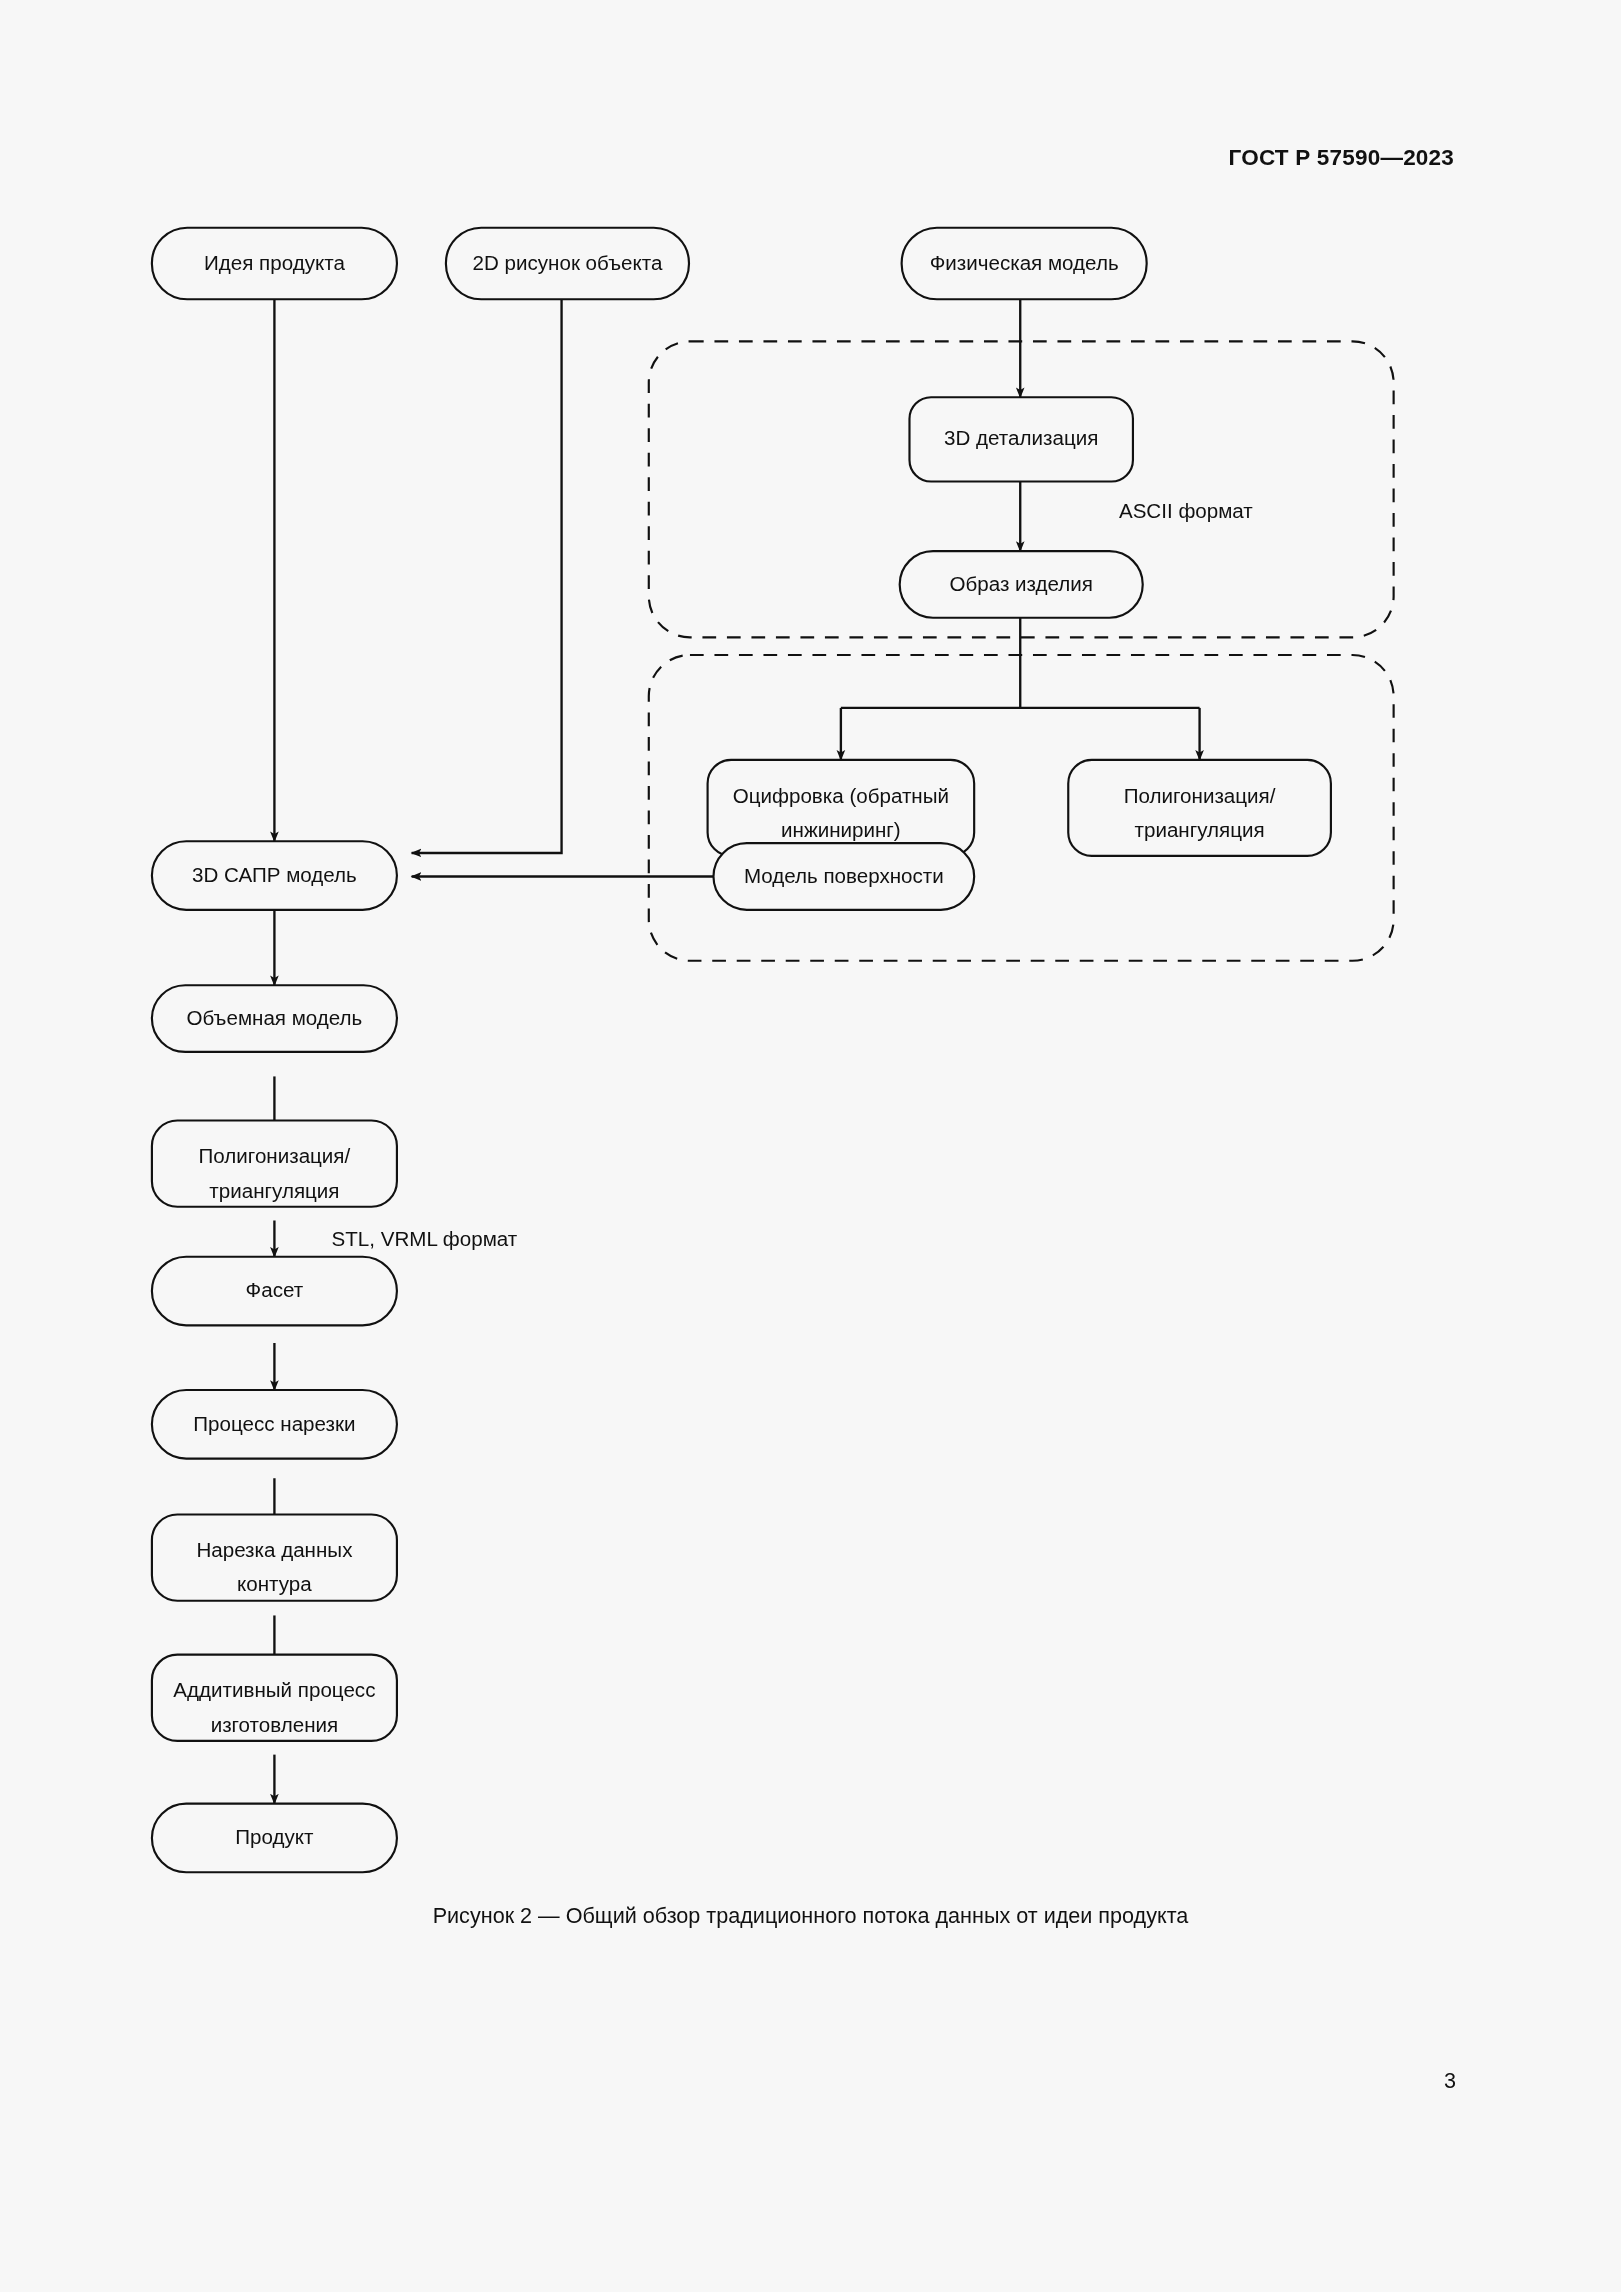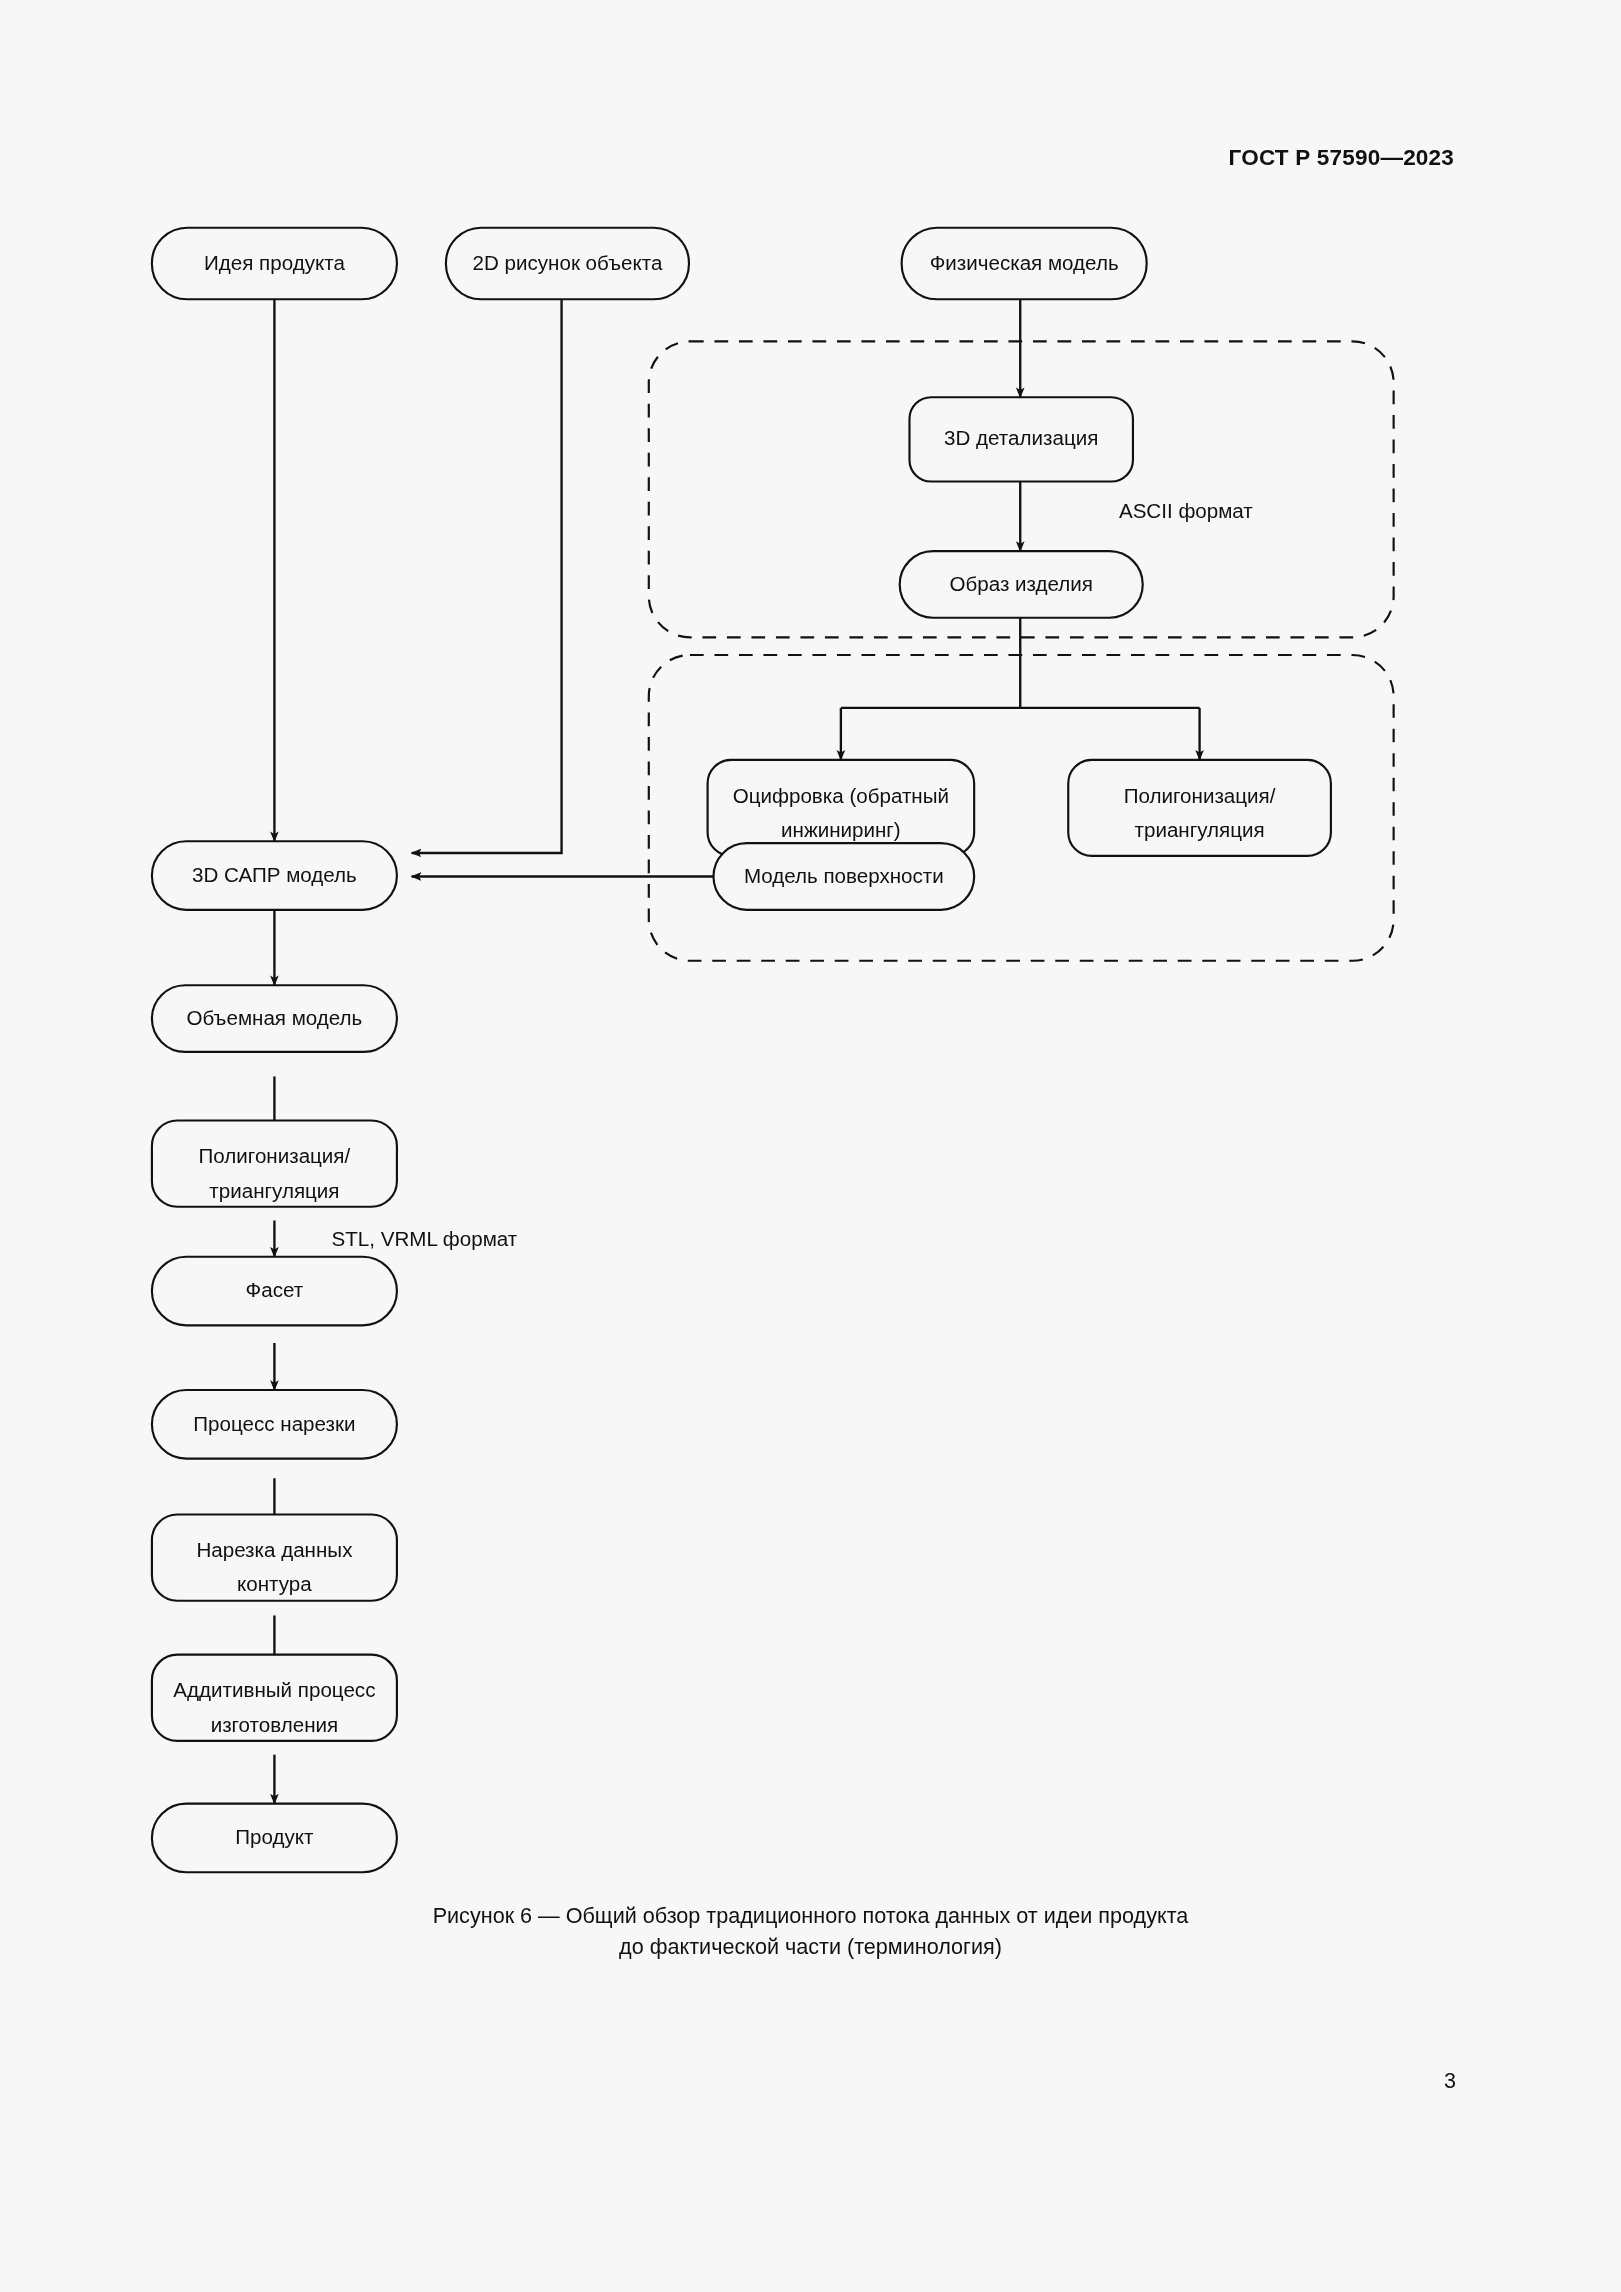--- a/index.html
+++ b/index.html
@@ -210,20 +210,19 @@
       <text x="280" y="1733" dy="28">изготовления</text>
     </g>
 
     <g>
       <rect class="node-shape" x="155" y="1840" width="250" height="70" rx="35" ry="35"></rect>
       <text x="280" y="1876">Продукт</text>
     </g>
   </svg>
 
   <div class="figure-caption">
-    <span class="cap-line">Рисунок 6 — Общий обзор традиционного потока данных от идеи продукта</span>
-    <span class="cap-line">до фактической части (терминология)</span>
+    <span class="cap-line">Рисунок 2 — Общий обзор традиционного потока данных от идеи продукта</span>
   </div>
 
   <div class="page-number">3</div>
 
 </div>
 
 
 </body></html>

